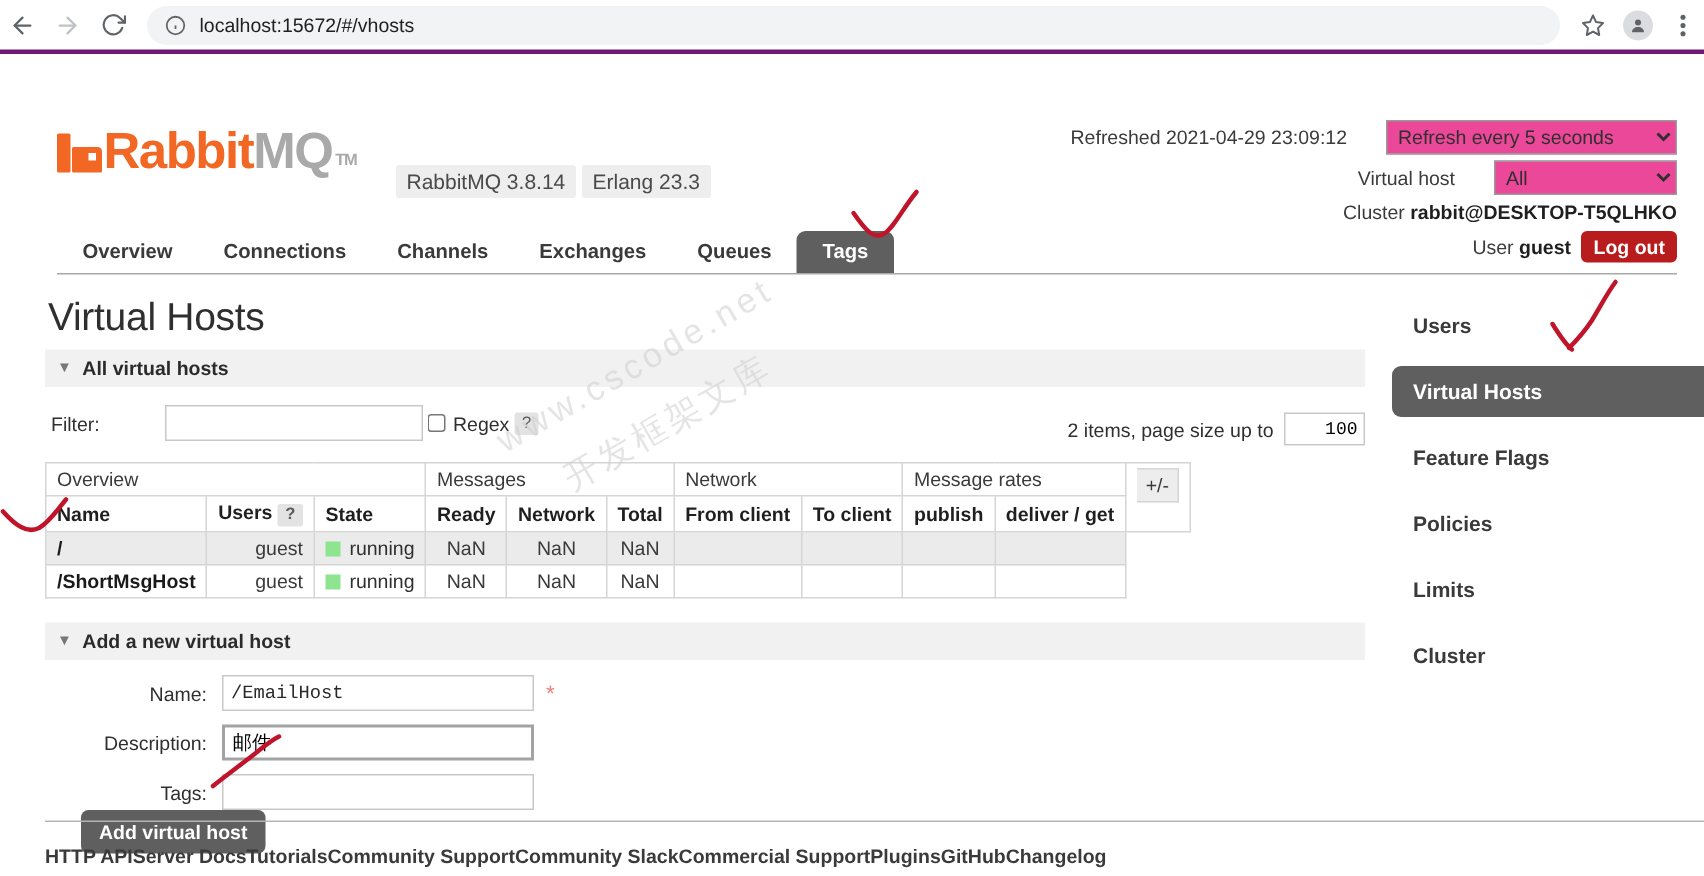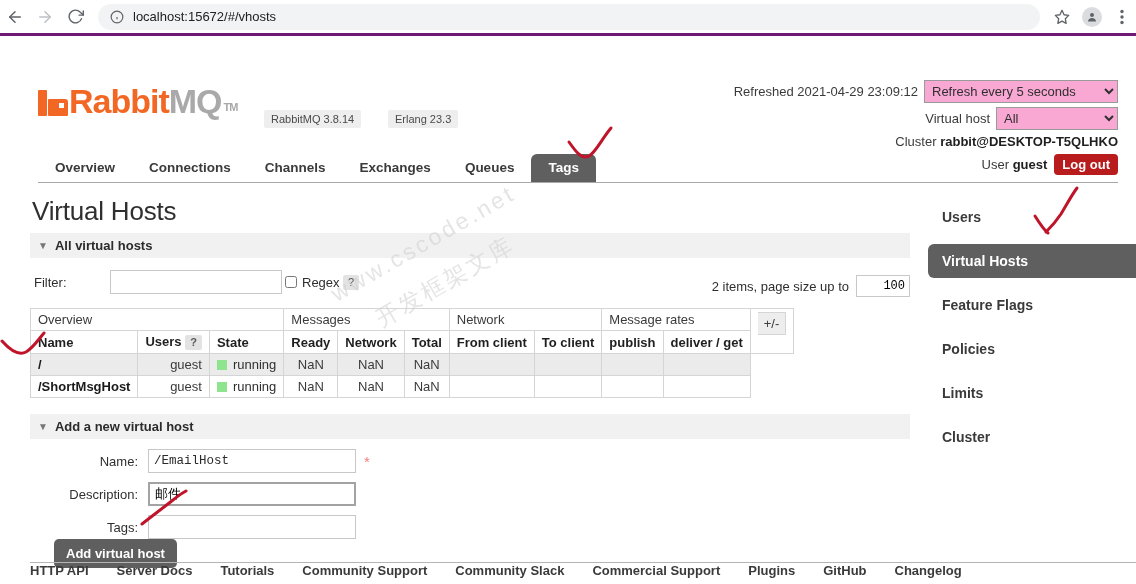--- a/index.html
+++ b/index.html
@@ -63,35 +63,35 @@
     background:#f26724; border-radius:1px 3px 1px 1px;
   }
   #logo .mark .dot {
     position:absolute; left:21px; bottom:8px; width:5px; height:5px; background:#fff;
   }
   #logo .rabbit { color:#f26724; }
   #logo .mq { color:#a9a9a9; }
   #logo .tm { color:#a9a9a9; font-size:11px; font-weight:bold; vertical-align:2px; margin-left:2px;}
   .version-badge {
     position:absolute; top:74px; background:#eeeeee; color:#4a4a4a;
-    font-size:11px; padding:3px 7px; border-radius:2px; white-space:nowrap;
+    font-size:14px; padding:3px 7px; border-radius:2px; white-space:nowrap;
   }
   #badge-server { left:264px; }
   #badge-erlang { left:388px; }
 
   #header-right {
     position:absolute; right:18px; top:44px; text-align:right;
     font-size:13px; color:#3b3b3b;
   }
   #header-right .line { display:flex; justify-content:flex-end; align-items:center; margin-bottom:4px; }
   #header-right .lbl { margin-right:6px; }
   select.rmq-select {
     font-family:"Liberation Sans", sans-serif; font-size:13px;
-    border:1px solid #9a9a9a; background:#f9a8d4; color:#2f2f2f;
-    height:23px; padding:1px 3px;
+    border:1px solid #9a9a9a; background:#ec4899; color:#2f2f2f;
+    height:23px; padding:1px 3px;margin-left:20px;
   }
   #sel-refresh { width:194px; }
   #sel-vhost { width:122px; }
   #cluster-line { margin-bottom:5px; }
   #cluster-line b, #user-line b { color:#1f1f1f; }
   #user-line { display:flex; justify-content:flex-end; align-items:center; }
   #logout-btn {
     margin-left:7px; background:#b91c1c; color:#fff; border:none;
     font-family:"Liberation Sans", sans-serif; font-weight:bold; font-size:13px;
     padding:3px 8px; border-radius:4px; cursor:pointer;
@@ -197,22 +197,22 @@
     font-weight:bold; font-size:14px; color:#3a3a3a;
     padding:9px 0 9px 14px; margin-bottom:10px; cursor:pointer;
   }
   #side-nav .item.active {
     background:#605f5f; color:#ffffff; border-radius:6px 0 0 6px;
   }
 
   
   #footer {
     position:absolute; left:30px; right:0; bottom:6px;
-    border-top:1px solid #b5b5b5; padding-top:0;
-    display:flex; gap:28px; font-size:13px; font-weight:bold; color:#3a3a3a;
+    border-top:1px solid #b5b5b5; padding-top:15px;
+    display:flex; font-size:13px; font-weight:bold; color:#3a3a3a;
   }
   #footer span { cursor:pointer; white-space:nowrap; }
 
   
   #watermark {
     position:absolute; left:300px; top:175px; width:330px; height:210px;
     pointer-events:none; user-select:none;
     transform:rotate(-30deg); transform-origin:center center;
     color:#cfcfcf; opacity:.55; font-size:23px; line-height:1.9;
     letter-spacing:3px; white-space:nowrap; text-align:center;

